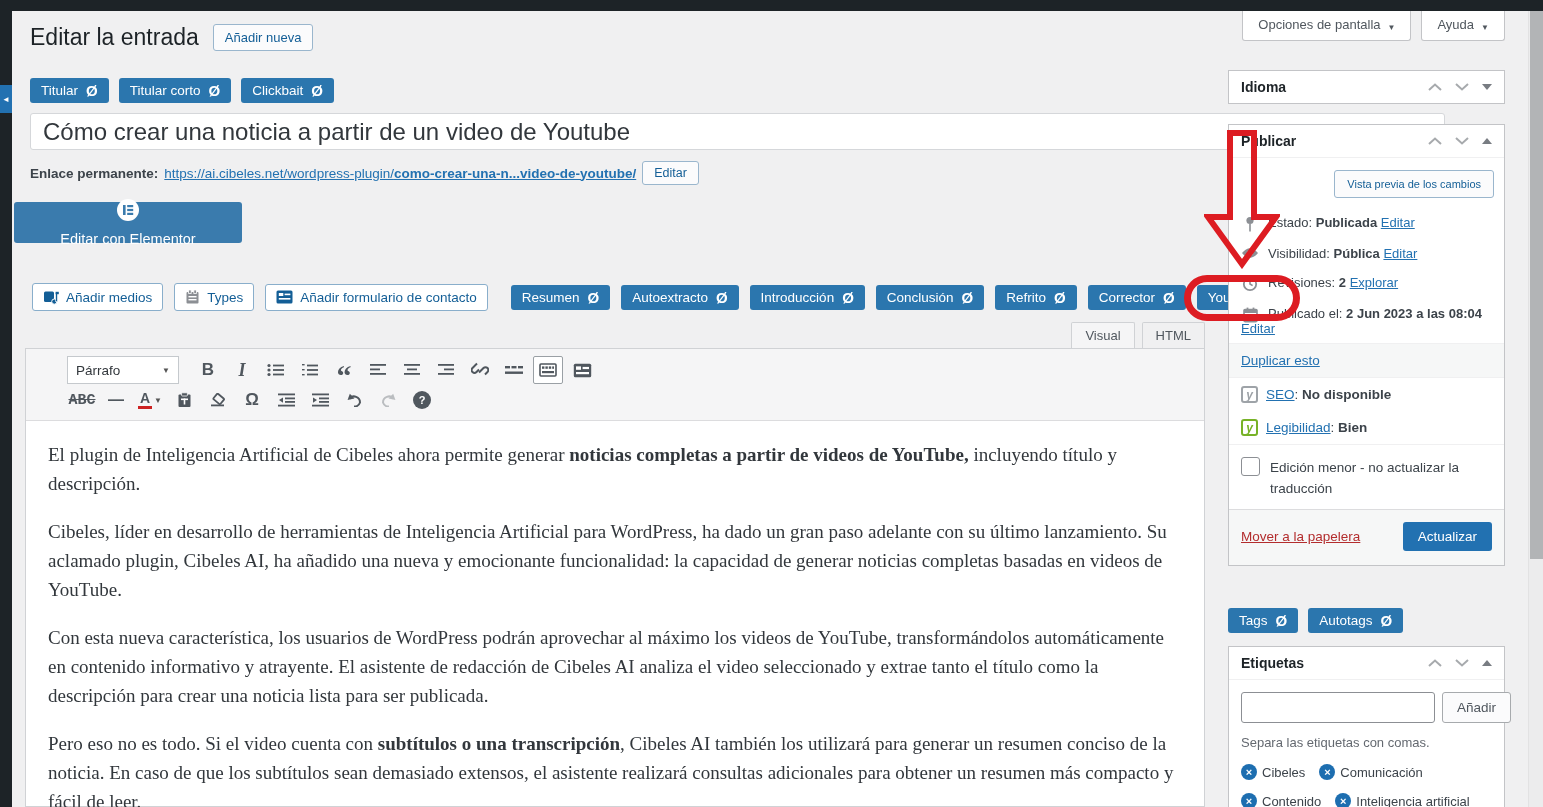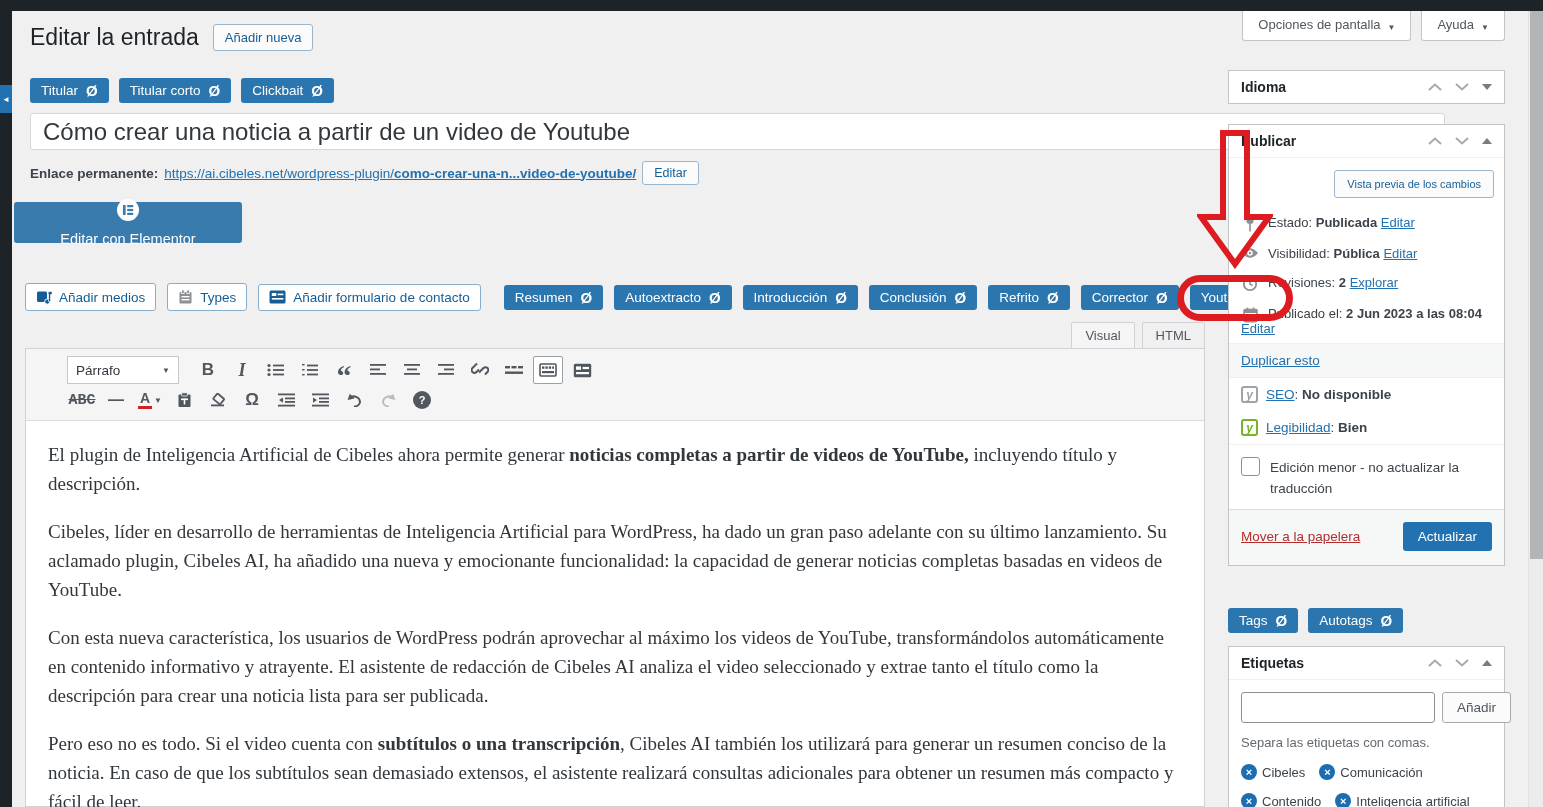--- a/index.html
+++ b/index.html
@@ -39,21 +39,21 @@
   .permalink strong { font-weight:700; }
   .permalink a { color:#2271b1; text-decoration:underline; }
   .permalink a b { font-weight:700; }
   .btn-edit-sm { background:#fbfbfc; border:1px solid #9ab6cd; border-radius:3px; color:#135e96;
                  font-size:12.5px; padding:4px 11px; cursor:pointer; font-family:inherit; }
 
   .elementor-btn { position:absolute; left:14px; top:202px; width:228px; height:41px; background:#3a7bad; border:none;
                    border-radius:3px; color:#fff; font-size:14.5px; font-family:inherit; display:flex; align-items:center;
                    justify-content:center; gap:10px; cursor:pointer;flex-direction:column; }
 
-  .media-row { position:absolute; left:25px; top:283px; display:flex; gap:11px; align-items:center; }
+  .media-row { position:absolute; left:32px; top:283px; display:flex; gap:11px; align-items:center; }
   .media-row .gap { width:1px; }
 
   
   .yt-wrap { position:relative; display:inline-flex; }
   .ring { position:absolute; left:-13px; right:-13px; top:-10px; bottom:-11px; border:7px solid #dd1c22;
           border-radius:28px; pointer-events:none; z-index:50; }
   .arrow-svg { position:absolute; bottom:calc(100% + 16px); left:50%; transform:translateX(-50%); z-index:50; pointer-events:none; }
 
   
   .editor-wrap { position:absolute; left:25px; top:322px; width:1180px; height:485px; }

